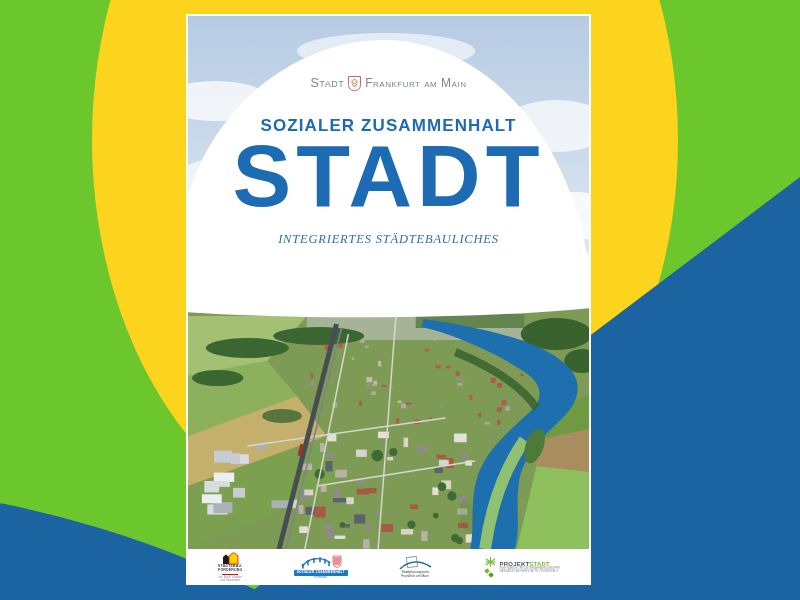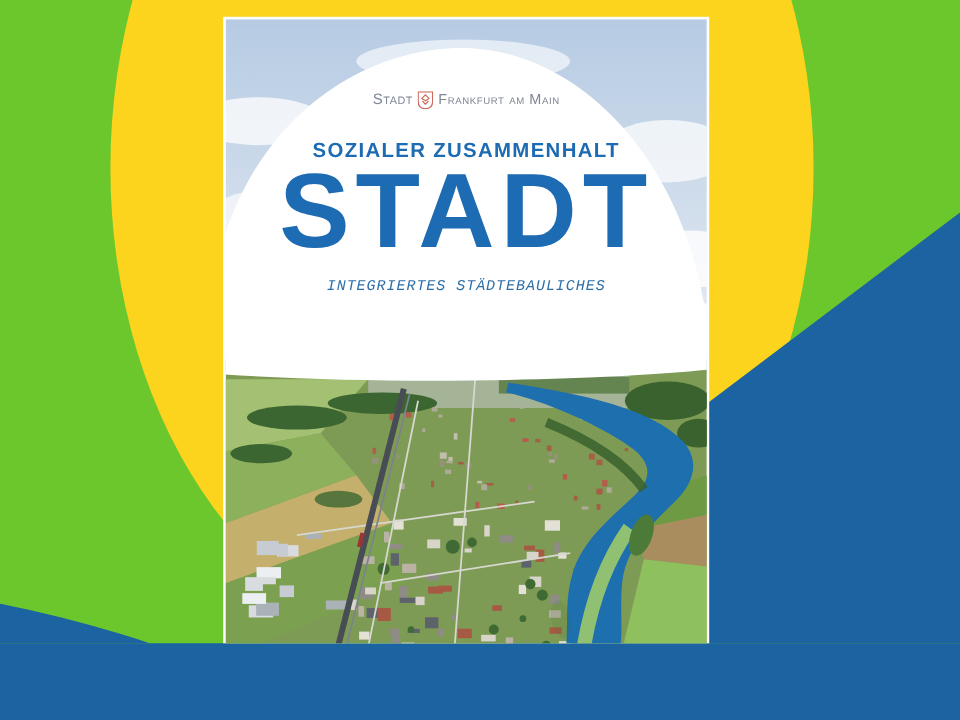--- a/index.html
+++ b/index.html
@@ -1,30 +1,30 @@
 <!DOCTYPE html>
 <html><head>
 <meta charset="utf-8">
 <style>
   html,body{margin:0;padding:0;background:#1b63a1;}
-  #canvas{position:relative;width:800px;height:536px;overflow:hidden;
+  #canvas{position:relative;width:800px;height:600px;overflow:hidden;
           font-family:"Liberation Sans",sans-serif;}
   #bg{position:absolute;left:0;top:0;}
   
   #page{position:absolute;left:186px;top:14px;width:405px;height:571px;
         background:#ffffff;}
   #photo{position:absolute;left:2px;top:2px;}
   
   .ctext{position:absolute;left:0;width:100%;text-align:center;}
   #publisher{top:60px;height:18px;display:flex;align-items:center;justify-content:center;
              gap:4px;color:#7d8694;font-variant:small-caps;font-size:12px;letter-spacing:.5px;}
   #publisher .w1{font-size:12.5px;}
   #kicker{top:102px;font-size:17px;font-weight:bold;color:#1d6bb2;letter-spacing:1.1px;}
   #title{top:118px;font-size:88px;line-height:1;font-weight:bold;color:#1d6bb2;letter-spacing:5px;}
-  #subtitle{top:216px;font-family:Liberation Mono, monospace;font-style:italic;
+  #subtitle{top:216px;font-family:Liberation Serif, serif;font-style:italic;
             font-size:12.5px;line-height:19px;color:#2f6fa9;letter-spacing:.8px;}
   
   #footer{position:absolute;left:0;bottom:0;width:405px;height:36px;background:#ffffff;
           display:flex;align-items:center;justify-content:space-around;padding:0 6px;box-sizing:border-box;}
   .logo{display:flex;flex-direction:column;align-items:center;line-height:1.05;}
   .micro{font-size:3.5px;color:#3a3f46;font-weight:bold;letter-spacing:.2px;}
   .nano{font-size:2.8px;color:#8a9097;}
   .redline{width:16px;height:1px;background:#e30613;margin:1px 0;}
   #hessen-banner{background:#1f78be;color:#fff;font-size:3.2px;font-weight:bold;
                  padding:1px 3px;border-radius:1px;margin-top:1px;letter-spacing:.2px;}

